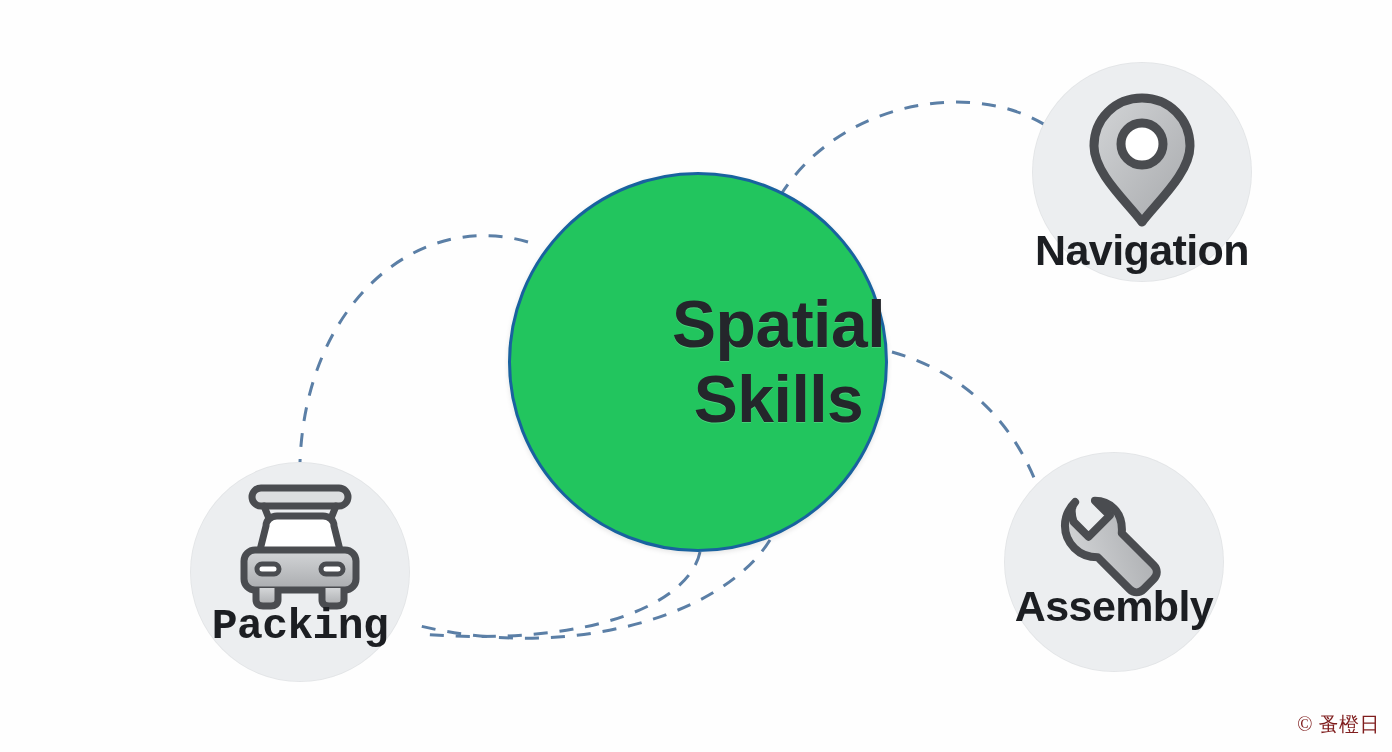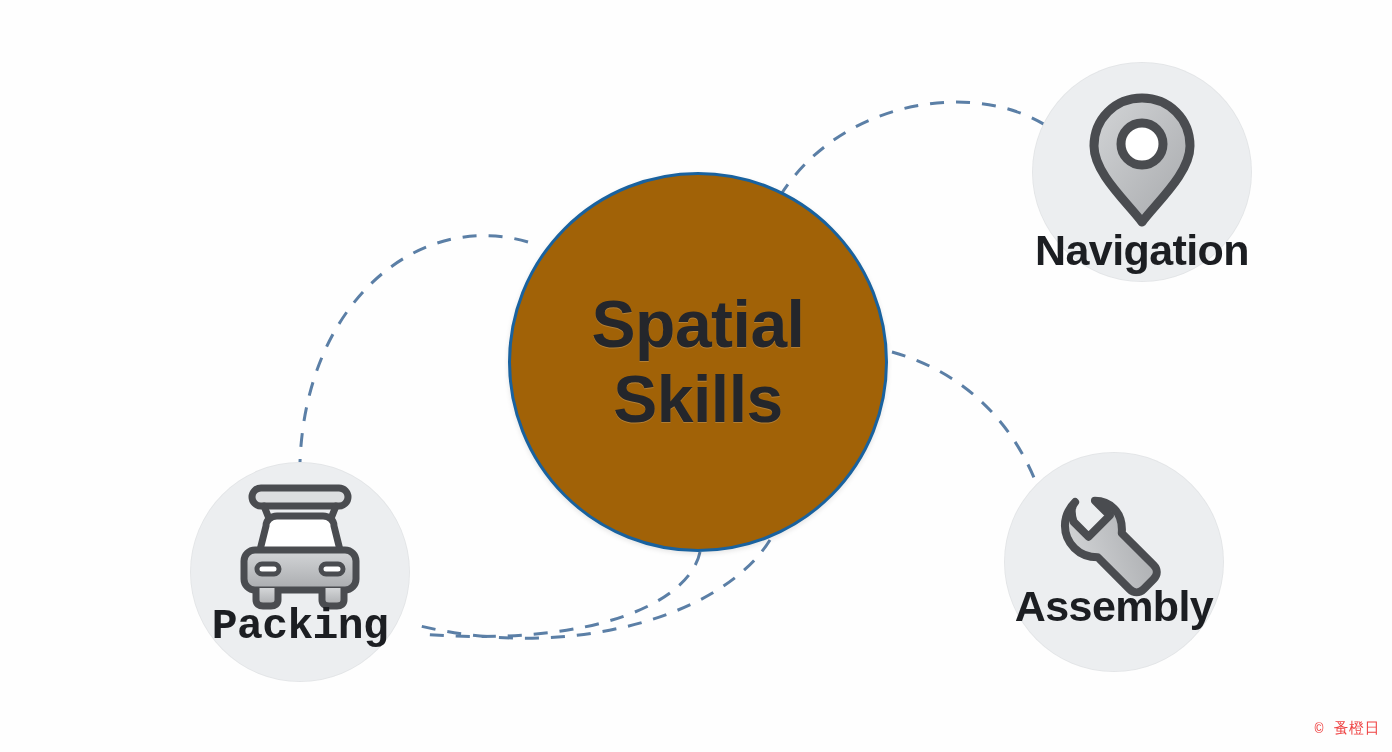--- a/index.html
+++ b/index.html
@@ -34,26 +34,26 @@
   }
 
   
   .hub {
     position: absolute;
     left: 508px;
     top: 172px;
     width: 380px;
     height: 380px;
     border-radius: 50%;
-    background: #a16207;
+    background: #22c55e;
     border: 3px solid #19629f;
     box-sizing: border-box;
     display: flex;
     align-items: center;
-    justify-content: center;
+    justify-content: flex-end;
     box-shadow: 0 2px 5px rgba(0,0,0,0.10);
   }
   .hub-label {
     text-align: center;
     font-size: 66px;
     line-height: 1.14;
     font-weight: bold;
     color: #24262b;
     letter-spacing: -0.5px;
     white-space: pre-line;
@@ -99,24 +99,24 @@
 
   #node-packing { left: 190px; top: 462px; }
   #node-packing .node-icon { top: 18px; }
   #node-packing .node-label { top: 140px; font-family: Liberation Mono, monospace; }
 
   
   .watermark {
     position: absolute;
     right: 12px;
     bottom: 14px;
-    font-size: 15px;
-    color: #ef4444;
+    font-size: 20px;
+    color: #7f1d1d;
     letter-spacing: 0.5px;
-    font-family: Liberation Mono, monospace;
+    font-family: Liberation Serif, serif;
   }
 </style>
 </head>
 <body>
 
 <div id="stage">
 
   <svg id="connectors" viewBox="0 0 1392 752" width="1392" height="752" xmlns="http://www.w3.org/2000/svg">
     <g fill="none" stroke="#5b7fa6" stroke-width="3" stroke-dasharray="14 12" stroke-linecap="butt">
       <path d="M 780 196 C 840 100, 975 78, 1050 128"></path>

